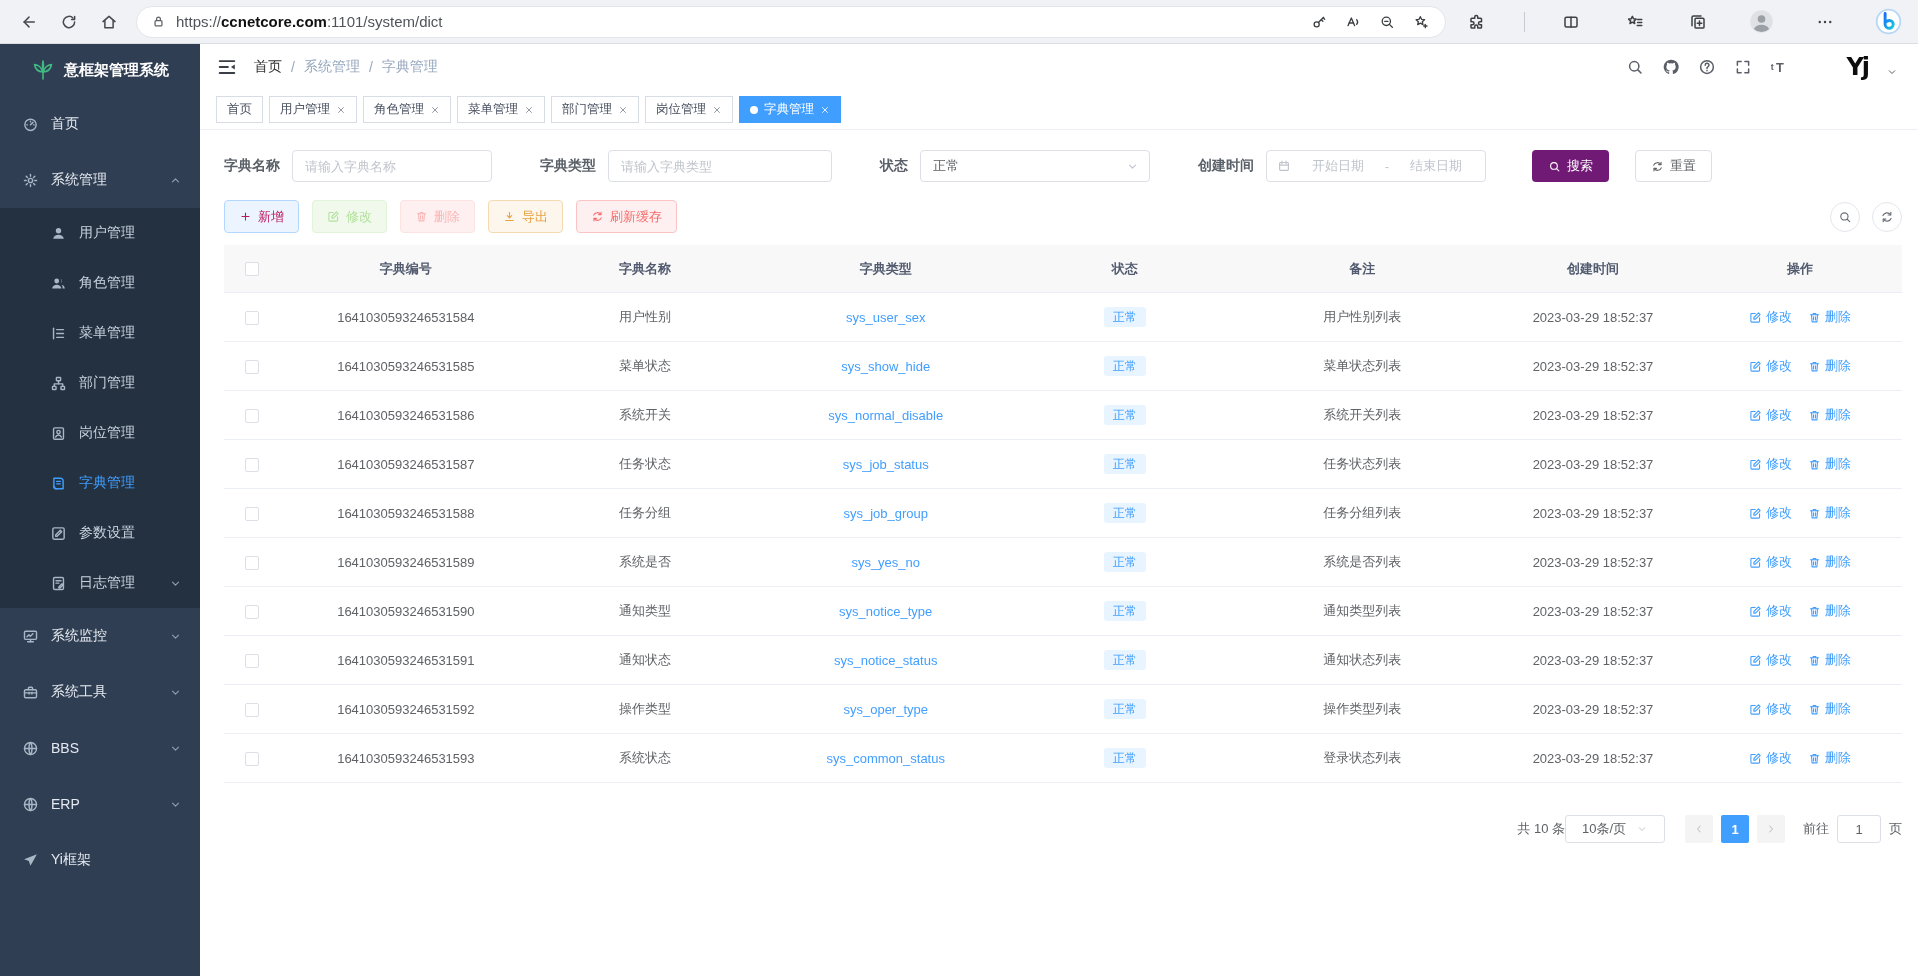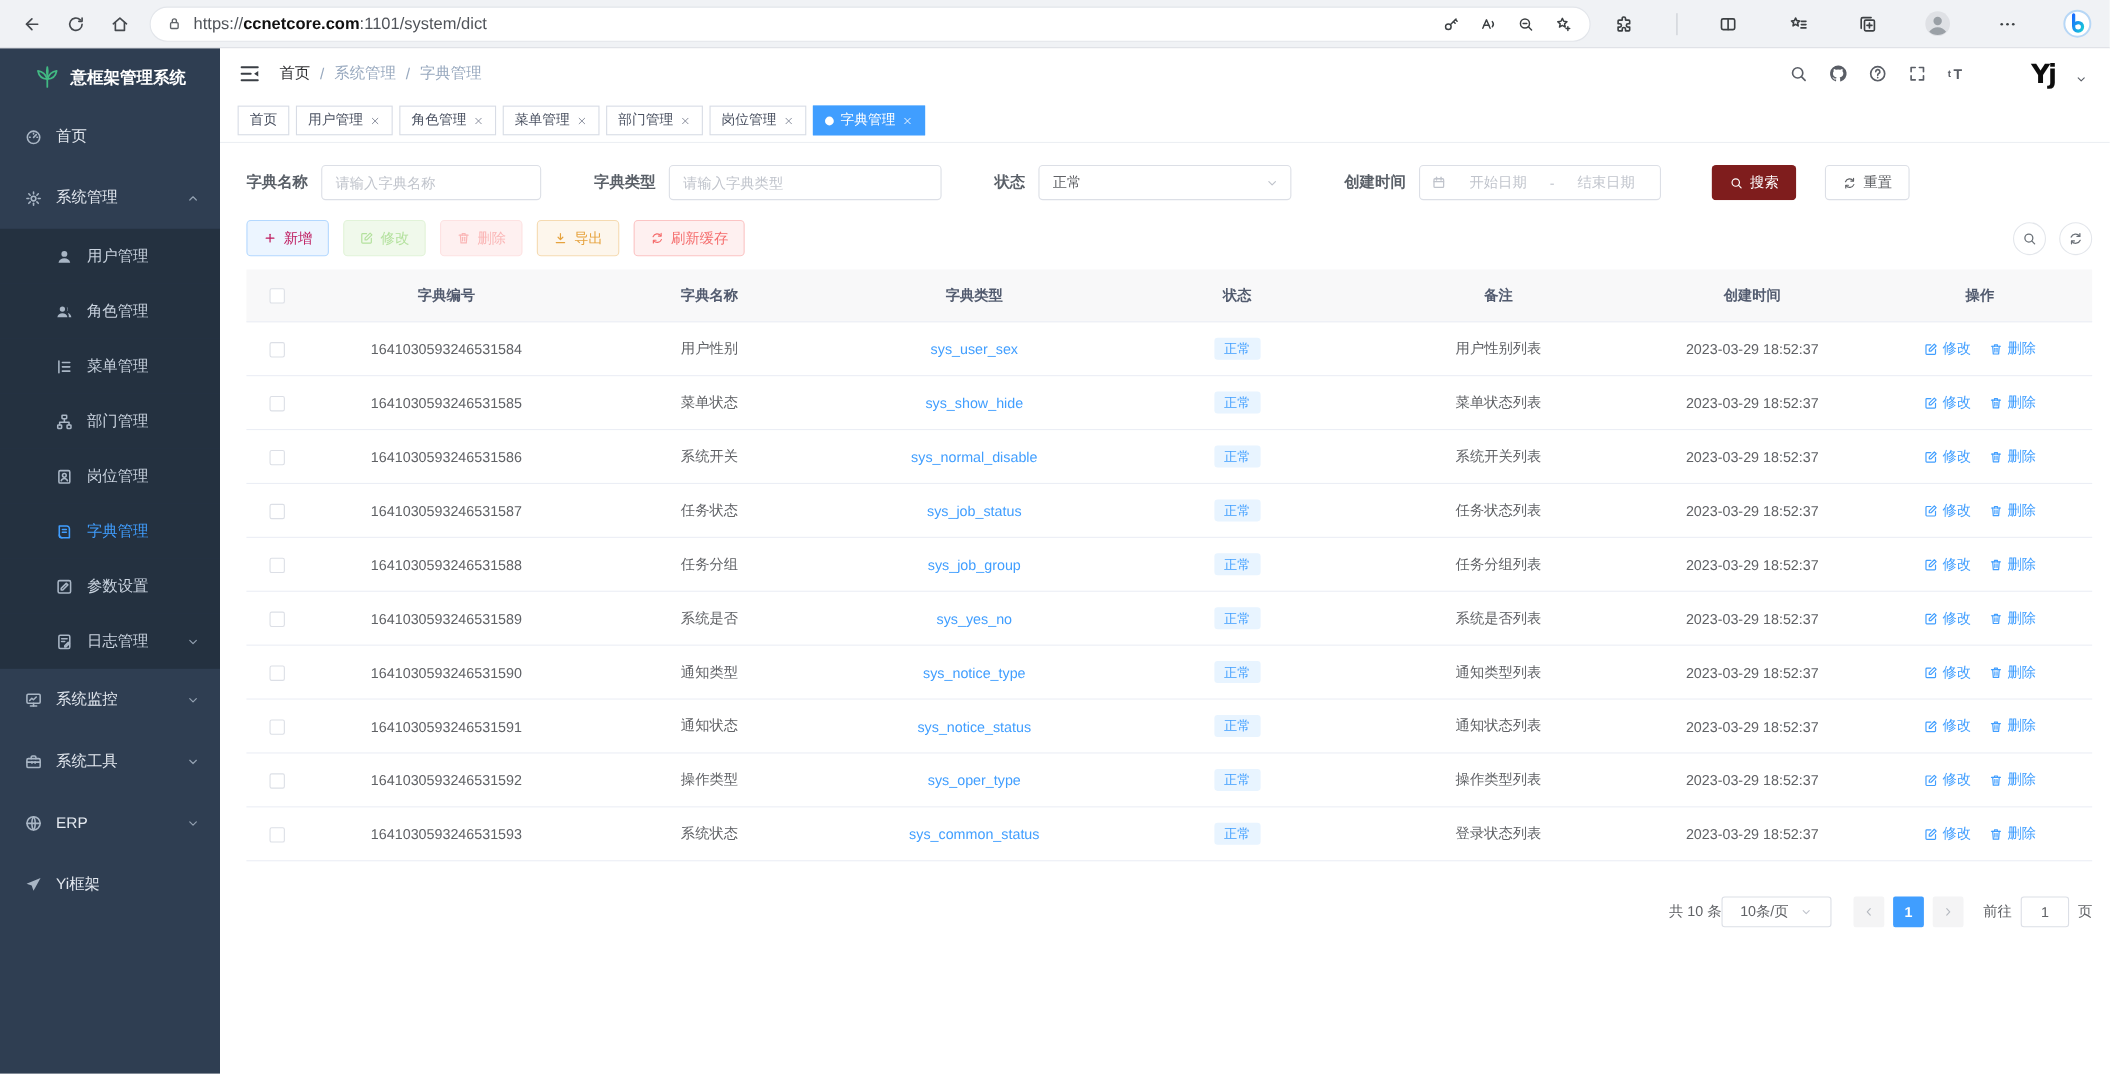--- a/index.html
+++ b/index.html
@@ -59,29 +59,29 @@
 
   
   .content { padding:14px 16px 0 24px; flex:1; }
 
   .filters { display:flex; align-items:center; height:44px; }
   .f-item { display:flex; align-items:center; margin-right:48px; }
   .f-label { font-size:14px; font-weight:700; color:#5a6068; margin-right:12px; white-space:nowrap; }
   .inp, .sel, .dateinp { height:32px; border:1px solid #dcdfe6; border-radius:4px; background:#fff; font-size:13px; }
   input.inp { padding:0 12px; color:#606266; outline:none; }
   input.inp::placeholder { color:#c0c4cc; }
-  .inp-name { width:200px; } .inp-type { width:248px; }
+  .inp-name { width:200px; } .inp-type { width:224px; }
   .sel { width:230px; display:flex; align-items:center; padding:0 10px 0 12px; color:#606266; cursor:pointer; }
   .sel .caret { margin-left:auto; color:#c0c4cc; font-size:13px; display:flex; }
   .dateinp { width:220px; display:flex; align-items:center; padding:0 10px; color:#c0c4cc; gap:8px; cursor:pointer; }
   .dateinp .cal { display:flex; font-size:14px; color:#c0c4cc; }
   .dateinp .dph { flex:1; text-align:center; }
   .btn { height:32px; border-radius:4px; display:inline-flex; align-items:center; justify-content:center; gap:6px; font-size:13px; padding:0 15px; border:1px solid transparent; cursor:pointer; }
   .btn .bic { display:flex; font-size:13px; }
-  .btn-search { background:#7f1d1d; color:#fff; margin-left:46px; }
+  .btn-search { background:#701a75; color:#fff; margin-left:46px; }
   .btn-reset { background:#fff; border-color:#dcdfe6; color:#606266; margin-left:26px; }
 
   .toolbar { display:flex; align-items:center; margin-top:12px; }
   .tb { height:33px; padding:0 14px; border-radius:4px; border:1px solid; font-size:13px; display:inline-flex; align-items:center; gap:6px; margin-right:13px; cursor:pointer; }
   .tb .bic { display:flex; font-size:13px; }
   .tb-add    { color:#be185d; background:#ecf5ff; border-color:#b3d8ff; }
   .tb-edit   { color:#b3e19d; background:#f0f9eb; border-color:#e1f3d8; }
   .tb-del    { color:#fab6b6; background:#fef0f0; border-color:#fde2e2; }
   .tb-exp    { color:#e6a23c; background:#fdf6ec; border-color:#f5dab1; }
   .tb-cache  { color:#f56c6c; background:#fef0f0; border-color:#fbc4c4; }
@@ -399,20 +399,35 @@
     <span class="mi" data-name="toolbox-icon">
             <svg viewBox="0 0 24 24" width="1em" height="1em" fill="none" stroke="currentColor" stroke-width="2" stroke-linecap="round" stroke-linejoin="round">
               <rect x="3.5" y="8" width="17" height="11.5" rx="1.8"></rect>
               <path d="M9 8V6.2a1.7 1.7 0 0 1 1.7-1.7h2.6A1.7 1.7 0 0 1 15 6.2V8"></path>
               <path d="M3.5 12.5h17"></path>
               <path d="M10 12v2"></path>
               <path d="M14 12v2"></path>
             </svg>
           </span>
     <span class="s-label">系统工具</span>
+    <span class="chev" data-name="chevron-down-icon">
+            <svg viewBox="0 0 24 24" width="1em" height="1em" fill="none" stroke="currentColor" stroke-width="2" stroke-linecap="round" stroke-linejoin="round">
+              <path d="M6.5 9.5l5.5 5.5 5.5-5.5"></path>
+            </svg>
+          </span>
+  </div>
+        <div class="s-item" data-name="sidebar-item-bbs">
+    <span class="mi" data-name="globe-icon">
+            <svg viewBox="0 0 24 24" width="1em" height="1em" fill="none" stroke="currentColor" stroke-width="2" stroke-linecap="round" stroke-linejoin="round">
+              <circle cx="12" cy="12" r="8.5"></circle>
+              <path d="M3.5 12h17"></path>
+              <path d="M12 3.5c2.8 2.8 2.8 14.2 0 17-2.8-2.8-2.8-14.2 0-17z"></path>
+            </svg>
+          </span>
+    <span class="s-label">BBS</span>
     <span class="chev" data-name="chevron-down-icon">
             <svg viewBox="0 0 24 24" width="1em" height="1em" fill="none" stroke="currentColor" stroke-width="2" stroke-linecap="round" stroke-linejoin="round">
               <path d="M6.5 9.5l5.5 5.5 5.5-5.5"></path>
             </svg>
           </span>
   </div>
         <div class="s-item" data-name="sidebar-item-erp">
     <span class="mi" data-name="globe-icon">
             <svg viewBox="0 0 24 24" width="1em" height="1em" fill="none" stroke="currentColor" stroke-width="2" stroke-linecap="round" stroke-linejoin="round">
               <circle cx="12" cy="12" r="8.5"></circle>

